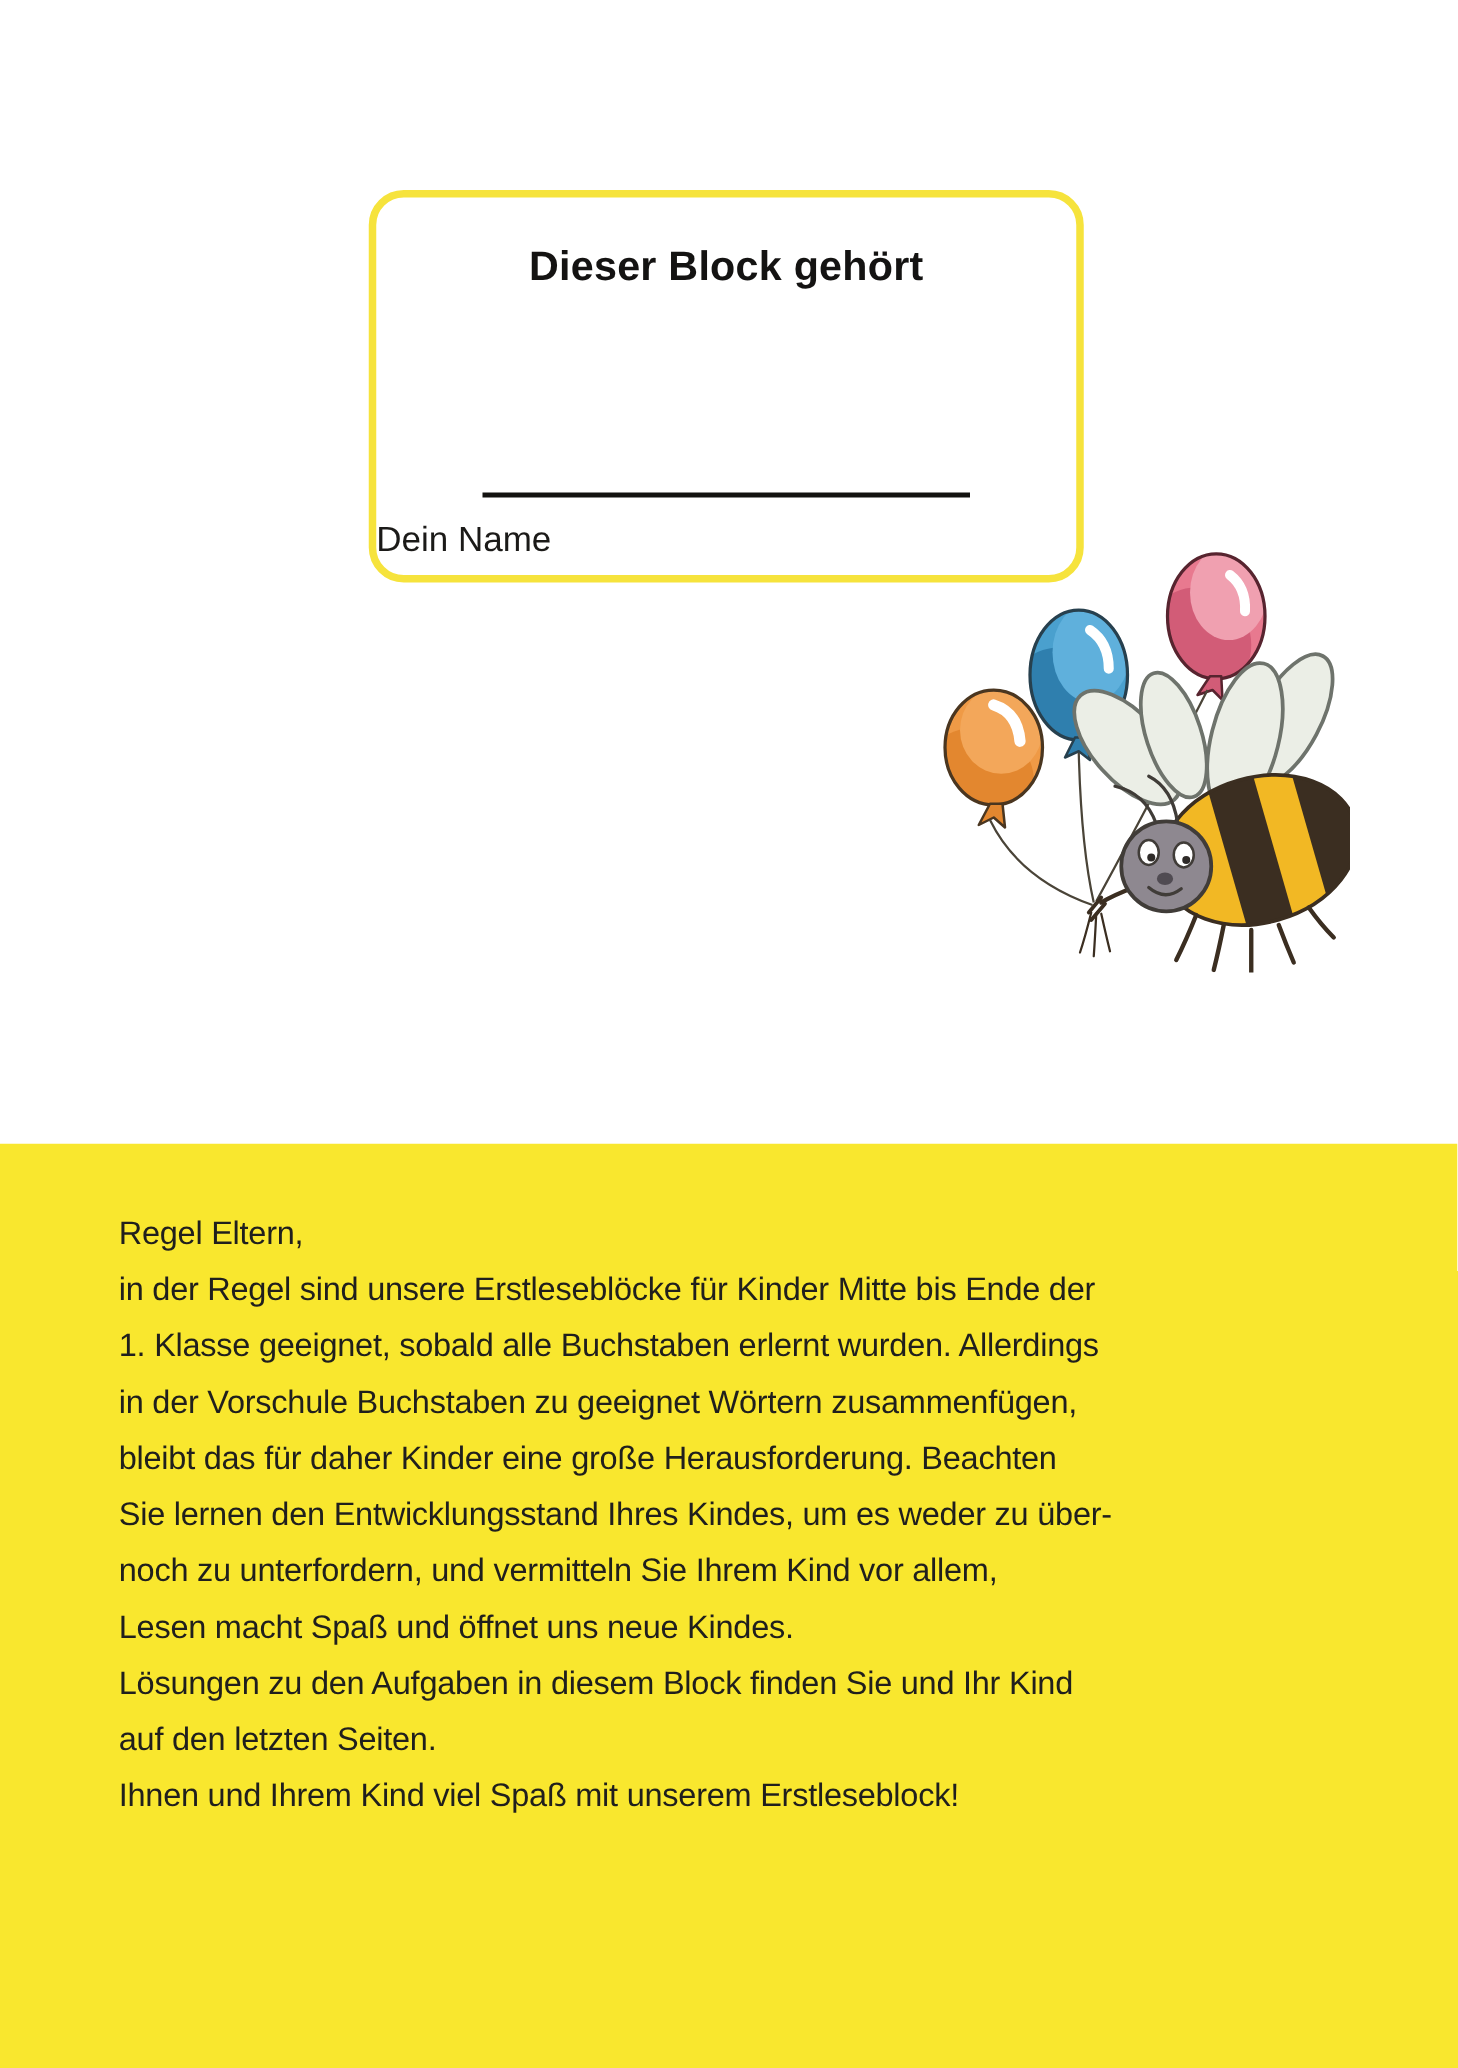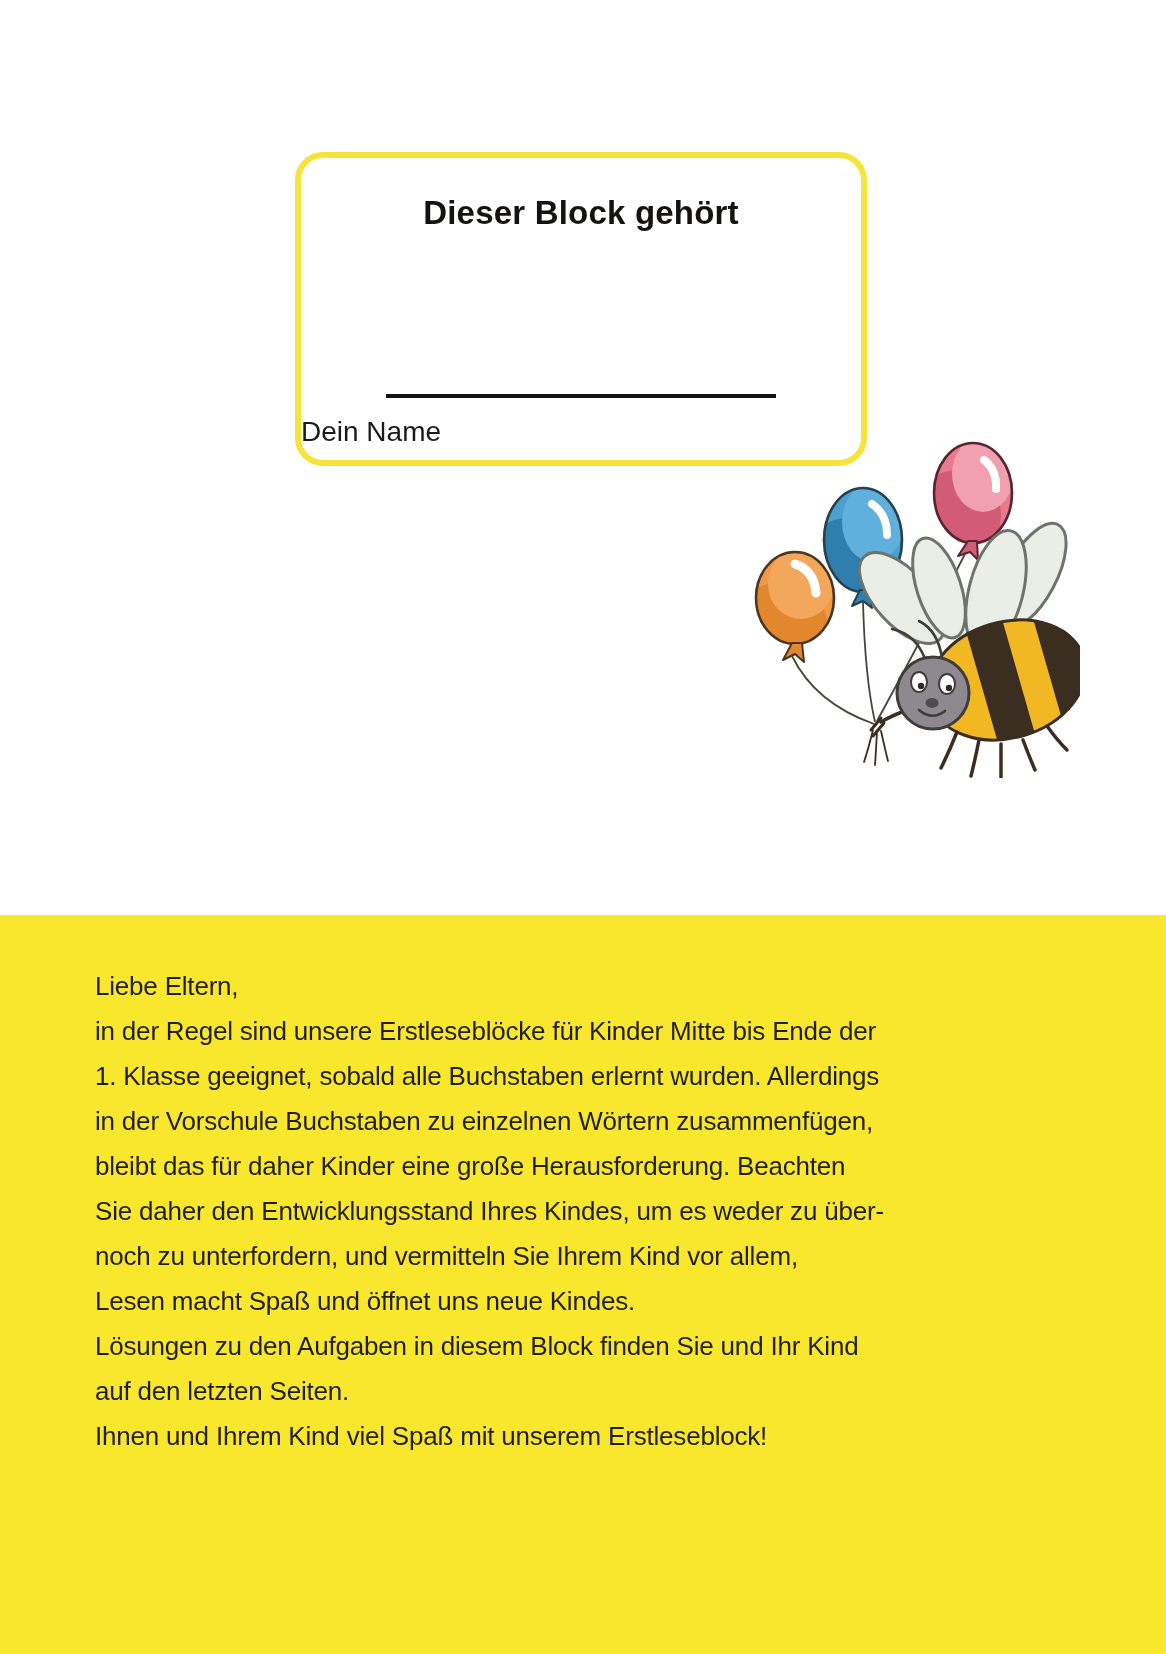--- a/index.html
+++ b/index.html
@@ -180,26 +180,26 @@
         <path d="M 189 305 L 178 318" stroke-width="3"></path>
         <path d="M 178 312 q -5 20 -9 32" stroke-width="1.8"></path>
         <path d="M 182 313 q -1 20 -2 34" stroke-width="1.8"></path>
         <path d="M 186 313 q 4 18 7 30" stroke-width="1.8"></path>
       </g>
     </g>
   </svg>
 
   <div class="yellow-band">
     <div class="note-text">
-      <div class="note-line">Liebe Eltern,</div>
+      <div class="note-line">Regel Eltern,</div>
       <div class="note-line">in der Regel sind unsere Erstleseblöcke für Kinder Mitte bis Ende der</div>
       <div class="note-line">1. Klasse geeignet, sobald alle Buchstaben erlernt wurden. Allerdings</div>
-      <div class="note-line">in der Vorschule Buchstaben zu einzelnen Wörtern zusammenfügen,</div>
+      <div class="note-line">in der Vorschule Buchstaben zu geeignet Wörtern zusammenfügen,</div>
       <div class="note-line">bleibt das für daher Kinder eine große Herausforderung. Beachten</div>
-      <div class="note-line">Sie daher den Entwicklungsstand Ihres Kindes, um es weder zu über-</div>
+      <div class="note-line">Sie lernen den Entwicklungsstand Ihres Kindes, um es weder zu über-</div>
       <div class="note-line">noch zu unterfordern, und vermitteln Sie Ihrem Kind vor allem,</div>
       <div class="note-line">Lesen macht Spaß und öffnet uns neue Kindes.</div>
       <div class="note-line">Lösungen zu den Aufgaben in diesem Block finden Sie und Ihr Kind</div>
       <div class="note-line">auf den letzten Seiten.</div>
       <div class="note-line">Ihnen und Ihrem Kind viel Spaß mit unserem Erstleseblock!</div>
     </div>
   </div>
 
 </div>
 

